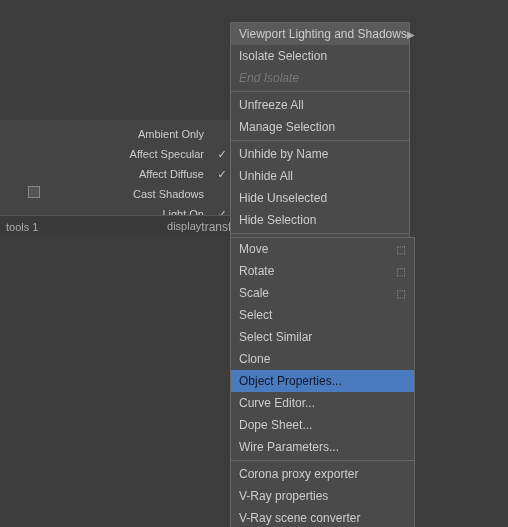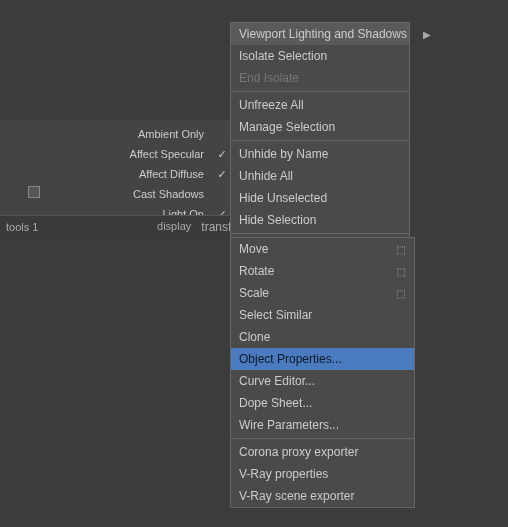--- a/index.html
+++ b/index.html
@@ -75,30 +75,30 @@
     .context-menu-item {
       display: flex;
       align-items: center;
       justify-content: space-between;
       padding: 3px 8px;
       height: 22px;
       color: #cccccc;
       font-size: 12px;
       cursor: pointer;
       white-space: nowrap;
-      gap: 16px;
     }
 
     .context-menu-item.highlighted {
       background: #4a7bbf;
       color: #0f172a;
     }
 
     .context-menu-item.disabled {
       color: #777777;
+      font-style: italic;
     }
 
     .context-menu-item .arrow {
       color: #aaa;
       font-size: 10px;
     }
 
     .context-menu-separator {
       height: 1px;
       background: #666;
@@ -128,21 +128,21 @@
     <div class="left-panel-row">
       <span class="row-label">Light On</span>
       <span class="checkmark">✓</span>
     </div>
   </div>
 
   <div style="position:absolute; left:28px; top:186px; width:12px; height:12px; border:1px solid #888; background:#555;"></div>
 
   <div style="position:absolute; left:0; top:215px; width:258px; height:22px; background:#3a3a3a; border-top:1px solid #555; display:flex; align-items:center; justify-content:space-between; padding:0 6px;">
     <span style="color:#aaa; font-size:11px;">tools 1</span>
-    <div style="display:flex; gap:10px;justify-content:flex-end;">
+    <div style="display:flex; gap:0;justify-content:flex-end;">
       <span style="color:#aaa; font-size:11px;">display</span>
       <span style="color:#aaa; font-size:12px;">transform</span>
     </div>
   </div>
 
   <div class="context-menu" style="top:22px; left:230px;">
 
     <div class="context-menu-item" style="background:#5a5a5a;">
       <span>Viewport Lighting and Shadows</span>
       <span class="arrow">▶</span>
@@ -190,20 +190,23 @@
     </div>
     <div class="context-menu-item">
       <span>Rotate</span>
       <span style="color:#aaa; font-size:10px;">⬚</span>
     </div>
     <div class="context-menu-item">
       <span>Scale</span>
       <span style="color:#aaa; font-size:10px;">⬚</span>
     </div>
     <div class="context-menu-item">
+      <span>Select</span>
+    </div>
+    <div class="context-menu-item">
       <span>Select Similar</span>
     </div>
     <div class="context-menu-item">
       <span>Clone</span>
     </div>
     <div class="context-menu-item highlighted">
       <span>Object Properties...</span>
     </div>
     <div class="context-menu-item">
       <span>Curve Editor...</span>
@@ -215,18 +218,18 @@
       <span>Wire Parameters...</span>
     </div>
     <div class="context-menu-separator"></div>
     <div class="context-menu-item">
       <span>Corona proxy exporter</span>
     </div>
     <div class="context-menu-item">
       <span>V-Ray properties</span>
     </div>
     <div class="context-menu-item">
-      <span>V-Ray scene exporter</span>
+      <span>V-Ray scene converter</span>
     </div>
 
   </div>
 
 </div>
 
 </body></html>

